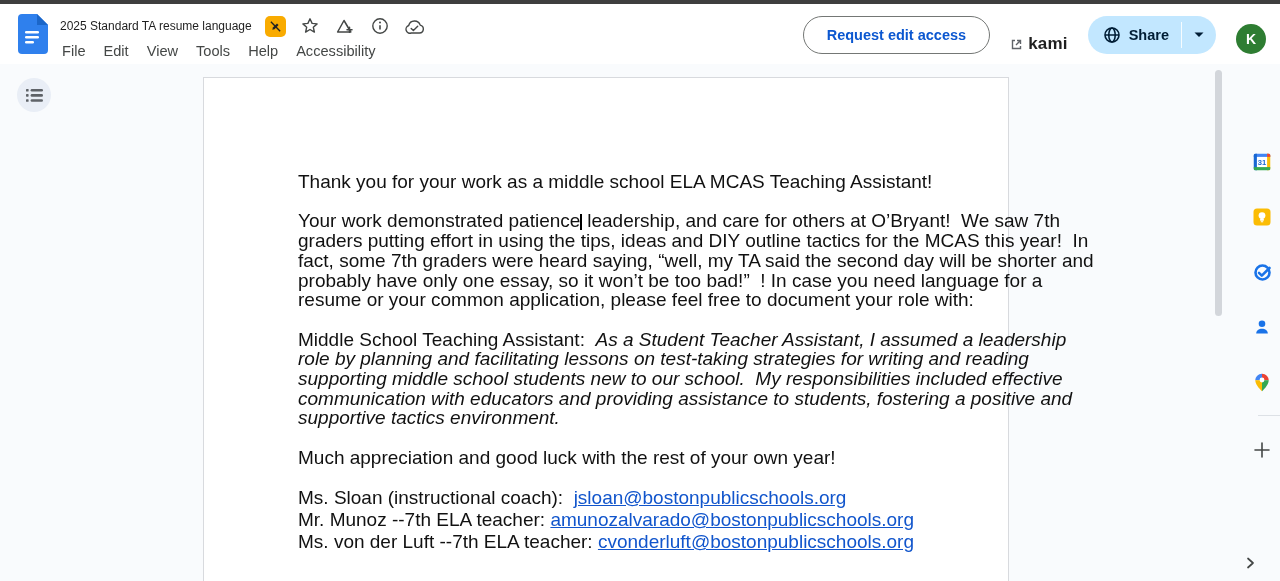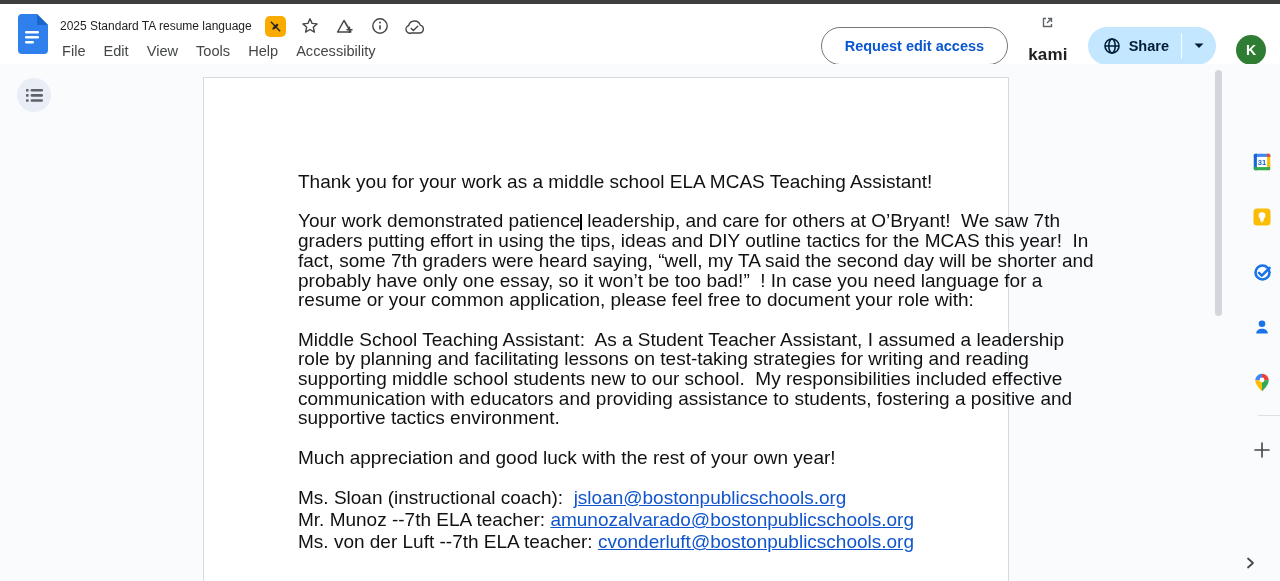--- a/index.html
+++ b/index.html
@@ -12,39 +12,39 @@
   .title-area { position:absolute; left:60px; top:9px; }
   .title-row { display:flex; align-items:center; gap:13px; height:26px; }
   .doc-title { font-size:12px; color:#1f1f1f; white-space:nowrap; }
   .badge { width:21px; height:21px; background:#f9ab00; border-radius:5px; display:flex; align-items:center; justify-content:center; cursor:pointer; }
   .tbtn { width:22px; height:22px; display:flex; align-items:center; justify-content:center; cursor:pointer; border:none; background:transparent; }
   .menubar { display:flex; margin-top:2px; margin-left:-7px; }
   .menu-item { font-size:14.6px; color:#444746; padding:2px 9px; border:none; background:transparent; border-radius:6px; cursor:pointer; font-family:"Liberation Sans",sans-serif; }
   .header-right { position:absolute; right:14px; top:12px; display:flex; align-items:flex-end; gap:20px; }
   .request-btn { height:38px; border:1px solid #747775; border-radius:19px; background:#fff;
     color:#0b57d0; font-size:14.5px; font-weight:bold; padding:0 23px; cursor:pointer; font-family:"Liberation Sans",sans-serif; white-space:nowrap; }
-  .kami { display:flex; align-items:center; gap:16px; cursor:pointer;flex-direction:column; }
+  .kami { display:flex; align-items:center; gap:5px; cursor:pointer; }
   .kami-label { font-weight:bold; font-size:17px; color:#1f1f1f; letter-spacing:0.2px; }
   .share-group { display:flex; height:38px; border-radius:19px; overflow:hidden; background:#c2e7ff; }
   .share-main { display:flex; align-items:center; gap:8px; padding:0 12px 0 15px; cursor:pointer; }
   .share-label { font-size:14.5px; font-weight:bold; color:#001d35; }
   .share-divider { width:1px; background:rgba(255,255,255,0.85); margin:6px 0; }
   .share-arrow { width:34px; display:flex; align-items:center; justify-content:center; cursor:pointer; }
   .avatar { width:30px; height:30px; border-radius:50%; background:#2e7d32; color:#fff; font-size:14px; font-weight:bold;
     display:flex; align-items:center; justify-content:center; cursor:pointer; }
   .workspace { position:absolute; left:0; top:64px; width:1280px; height:517px; background:#f9fbfd; }
   .outline-btn { position:absolute; left:17px; top:14px; width:34px; height:34px; border-radius:50%;
     background:#e9eef6; border:none; display:flex; align-items:center; justify-content:center; cursor:pointer; }
   .page { position:absolute; left:203px; top:13px; width:806px; height:504px; background:#ffffff;
     border:1px solid #d8dade; border-bottom:none; padding:94px 105px 0 94px; cursor:text; }
   .line { white-space:pre; font-size:19px; line-height:19.7px; color:#111; }
   .blank-line { height:19.7px; }
   .para.emails .line { line-height:22px; }
   .line .b { font-weight:normal; }
-  .line .i { }
+  .line .i { font-style:italic; }
   .doclink { color:#1155cc; text-decoration:underline; cursor:pointer; }
   .caret { display:inline-block; width:1.6px; height:16px; background:#000; vertical-align:-3px; }
   .v-scrollbar { position:absolute; left:1215px; top:6px; width:7px; height:246px; background:#d3d6db; border-radius:4px; cursor:pointer; }
   .side-panel { position:absolute; right:0; top:0; width:52px; height:517px; display:flex; flex-direction:column; align-items:flex-end; }
   .side-icon { width:36px; height:36px; border:none; background:transparent; display:flex; align-items:center; justify-content:center; cursor:pointer; border-radius:50%; }
   .side-panel .gap { height:19px; }
   .panel-divider { width:22px; height:1px; background:#dde1e6; margin:15px 0 16px 0; }
   .collapse-btn { position:absolute; right:18px; bottom:6px; width:24px; height:24px; border:none; background:transparent; cursor:pointer; display:flex; align-items:center; justify-content:center; }
 </style>
 </head>

